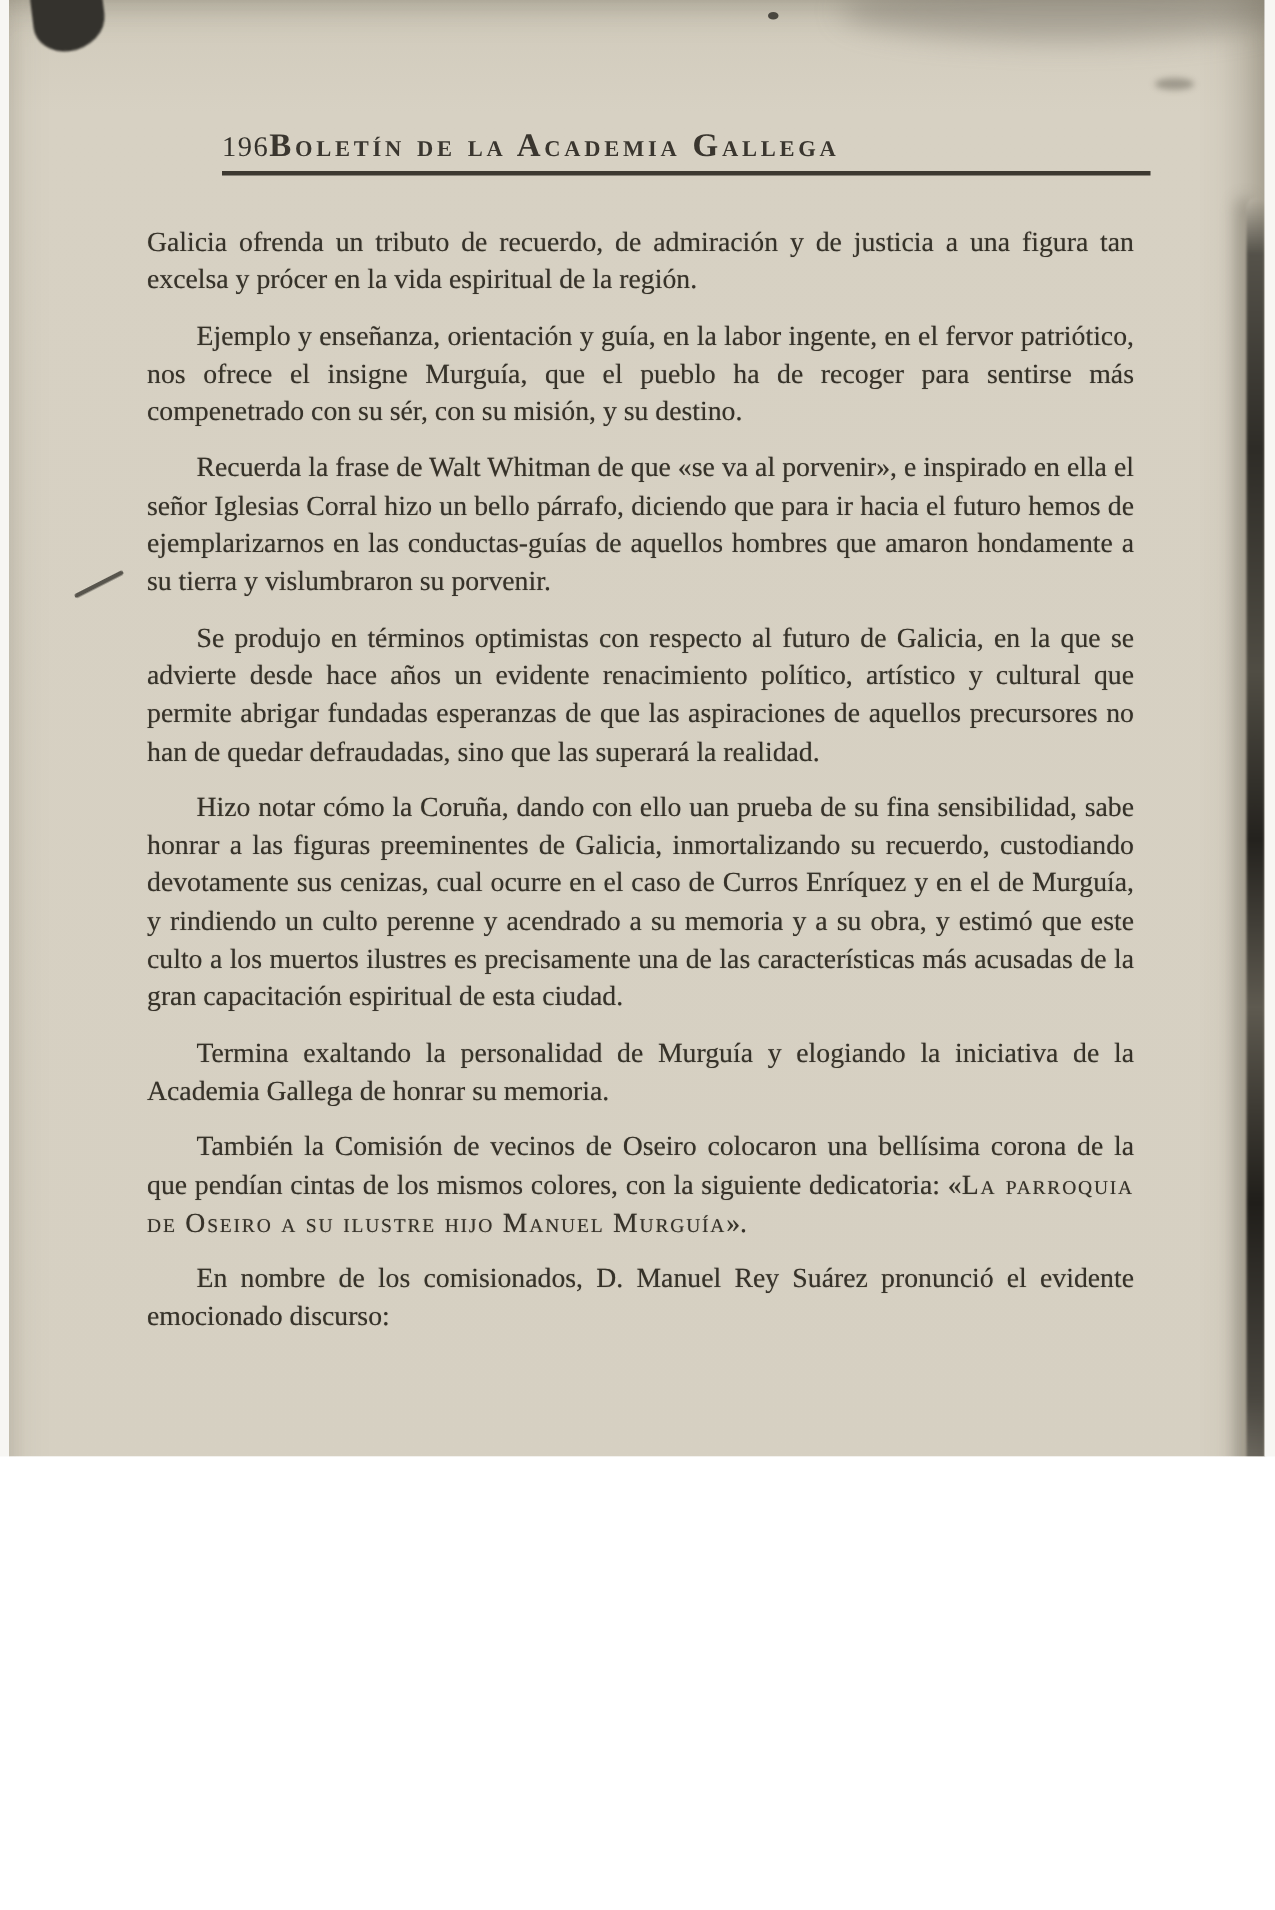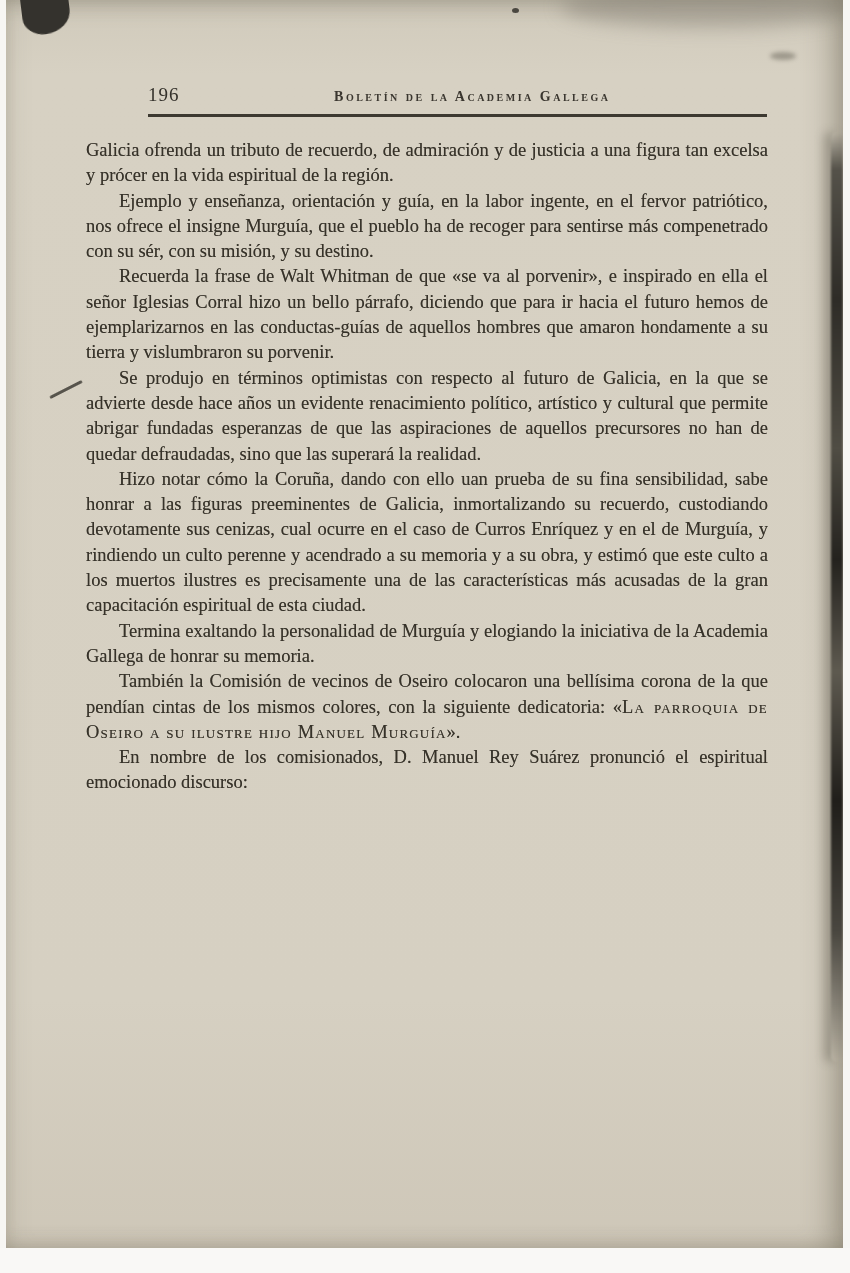--- a/index.html
+++ b/index.html
@@ -1,19 +1,19 @@
 <!DOCTYPE html>
 <html><head>
 <meta charset="utf-8">
 <style>
   html, body { margin: 0; padding: 0; }
   .canvas {
     position: relative;
     width: 850px;
-    height: 1273px;
+    height: 971px;
     background: #f4f3f0;
     overflow: hidden;
     font-family: "Liberation Serif", "DejaVu Serif", serif;
     color: #34312b;
   }
   
   .paper {
     position: absolute;
     left: 6px; top: 0;
     width: 837px; height: 1248px;
@@ -28,24 +28,23 @@
   
   .header {
     position: absolute;
     left: 142px; right: 78px; top: 84px;
     display: flex;
     align-items: baseline;
   }
   .pagenum { font-size: 19px; letter-spacing: 1px; }
   .running-title {
     flex: 1;
-    text-align: center;
     font-variant: small-caps;
     font-weight: bold;
-    font-size: 14px;
+    font-size: 22px;
     letter-spacing: 2.5px;
     color: #3a362f;
   }
   .rule {
     position: absolute;
     left: 142px; right: 76px; top: 114px;
     height: 3px;
     background: #3d3931;
     box-shadow: 0 3px 0 -1.5px rgba(61,57,49,0.35);
   }
@@ -53,21 +52,21 @@
   .text-block {
     position: absolute;
     left: 80px; top: 138px;
     width: 682px;
     font-size: 18.5px;
     line-height: 25.3px;
     text-align: justify;
     color: #363229;
     text-shadow: 0 0 0.6px rgba(54,50,41,0.55);
   }
-  .text-block p { margin: 0; text-indent: 33px; }
+  .text-block p { margin: 12px; text-indent: 33px; }
   .text-block p.noindent { text-indent: 0; }
   .text-block p.gap-before { margin-top: 15px; }
   .sc { font-variant: small-caps; letter-spacing: 1.2px; }
   
   .artifact { position: absolute; pointer-events: none; }
   .blot-top-left {
     left: 22px; top: -6px; width: 48px; height: 40px;
     background: #34322d;
     border-radius: 8% 12% 55% 45%;
     transform: rotate(-7deg);
@@ -130,21 +129,21 @@
     <div class="rule"></div>
 
     <div class="text-block">
       <p class="noindent">Galicia ofrenda un tributo de recuerdo, de admiración y de justicia a una figura tan excelsa y prócer en la vida espiritual de la región.</p>
       <p>Ejemplo y enseñanza, orientación y guía, en la labor ingente, en el fervor patriótico, nos ofrece el insigne Murguía, que el pueblo ha de recoger para sentirse más compenetrado con su sér, con su misión, y su destino.</p>
       <p>Recuerda la frase de Walt Whitman de que «se va al porvenir», e inspirado en ella el señor Iglesias Corral hizo un bello párrafo, diciendo que para ir hacia el futuro hemos de ejemplarizarnos en las conductas-guías de aquellos hombres que amaron hondamente a su tierra y vislumbraron su porvenir.</p>
       <p>Se produjo en términos optimistas con respecto al futuro de Galicia, en la que se advierte desde hace años un evidente renacimiento político, artístico y cultural que permite abrigar fundadas esperanzas de que las aspiraciones de aquellos precursores no han de quedar defraudadas, sino que las superará la realidad.</p>
       <p>Hizo notar cómo la Coruña, dando con ello uan prueba de su fina sensibilidad, sabe honrar a las figuras preeminentes de Galicia, inmortalizando su recuerdo, custodiando devotamente sus cenizas, cual ocurre en el caso de Curros Enríquez y en el de Murguía, y rindiendo un culto perenne y acendrado a su memoria y a su obra, y estimó que este culto a los muertos ilustres es precisamente una de las características más acusadas de la gran capacitación espiritual de esta ciudad.</p>
       <p>Termina exaltando la personalidad de Murguía y elogiando la iniciativa de la Academia Gallega de honrar su memoria.</p>
       <p><span>También la Comisión de vecinos de Oseiro colocaron una bellísima corona de la que pendían cintas de los mismos colores, con la siguiente dedicatoria: «</span><span class="sc">La parroquia de Oseiro a su ilustre hijo Manuel Murguía</span><span>».</span></p>
-      <p>En nombre de los comisionados, D. Manuel Rey Suárez pronunció el espiritual emocionado discurso:</p>
+      <p>En nombre de los comisionados, D. Manuel Rey Suárez pronunció el evidente emocionado discurso:</p>
     </div>
 
   </div>
 
   <div class="artifact blot-top-left"></div>
   <div class="artifact smudge-top"></div>
   <div class="artifact binding-shadow"></div>
   <div class="artifact slash-mark"></div>
   <div class="artifact speck-1"></div>
   <div class="artifact speck-2"></div>

